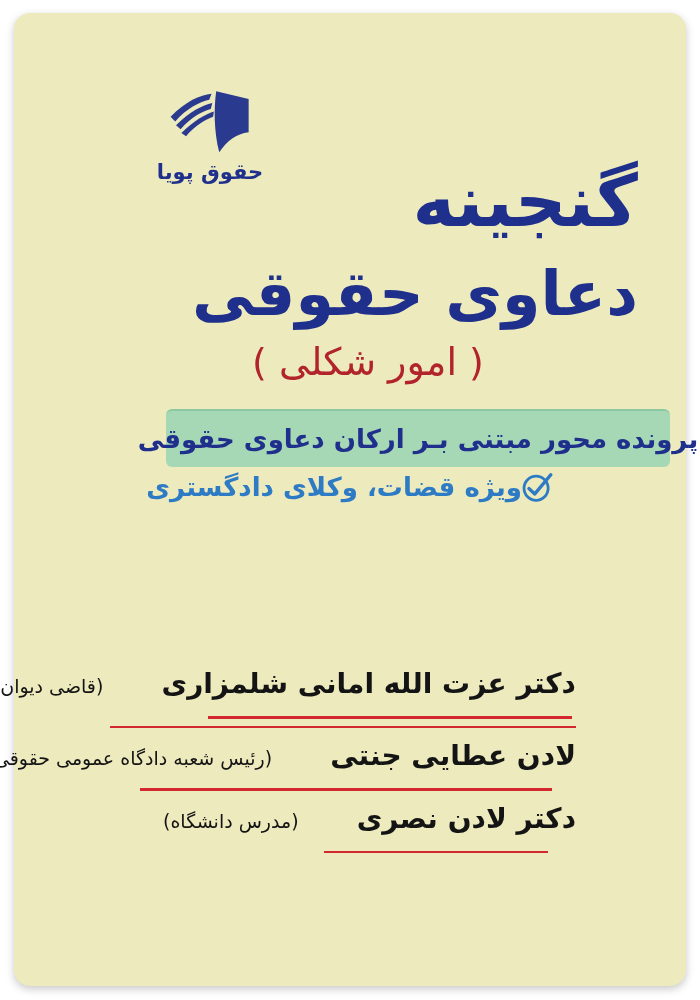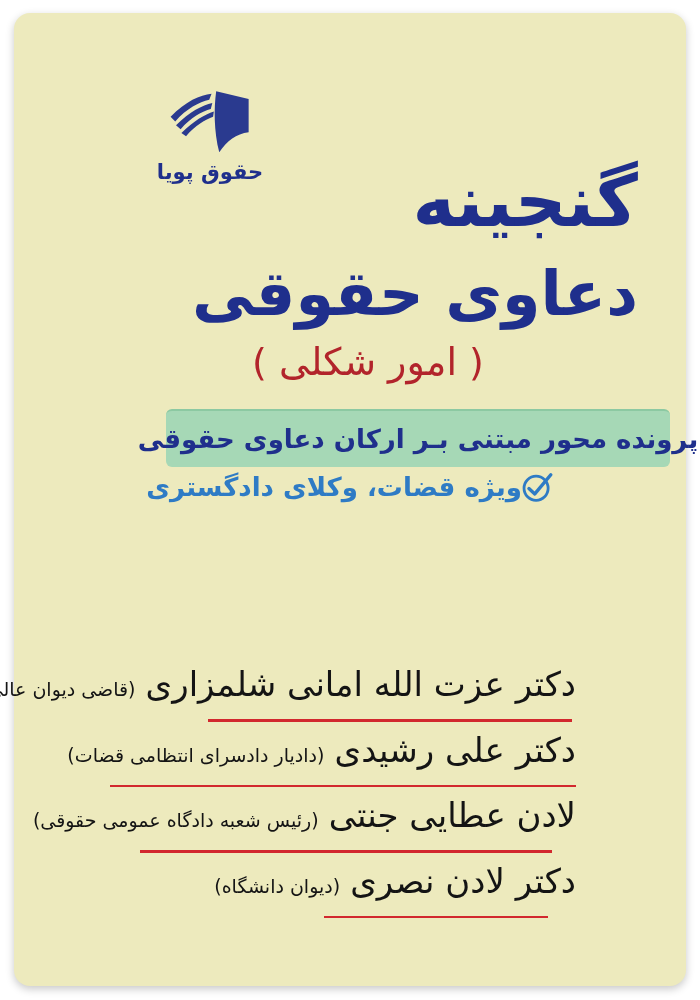--- a/index.html
+++ b/index.html
@@ -24,21 +24,21 @@
           background:var(--green,#A6D8B6);border-top:2px solid #8cc9a2;border-radius:6px;
           display:flex;align-items:center;justify-content:center;}
   .banner span{font-size:26px;font-weight:bold;color:var(--navy,#1A2C7E);direction:rtl;white-space:nowrap;}
   
   .audience{position:absolute;top:458px;left:0;right:0;direction:rtl;
             display:flex;align-items:center;justify-content:center;gap:0;}
   .audience .aud-text{font-size:26px;font-weight:bold;color:var(--blue,#2E7BC5);white-space:nowrap;}
   
   .authors{position:absolute;top:650px;left:105px;right:110px;direction:rtl;text-align:right;}
   .author-row{line-height:42px;white-space:nowrap;}
-  .author-name{font-size:34px;font-weight:normal;color:var(--ink,#141414);}
+  .author-name{font-size:28px;font-weight:bold;color:var(--ink,#141414);margin-left:48px;}
   .author-role{font-size:19px;color:var(--ink,#141414);margin-inline-start:5px;}
   .rule{height:2.5px;background:var(--rulered,#D2282E);margin:7px 6px 7px auto;}
   .rule.r1{width:364px;margin-left:auto;margin-right:4px;}
   .rule.r2{width:466px;margin-left:auto;margin-right:0px;}
   .rule.r3{width:412px;margin-left:auto;margin-right:24px;}
   .rule.r4{width:224px;margin-left:auto;margin-right:28px;}
 </style>
 </head>
 <body>
 
@@ -76,33 +76,29 @@
     </div>
 
     <div class="authors">
 
       <div class="author-row">
         <span class="author-name">دكتر عزت الله امانی شلمزاری</span>
         <span class="author-role">(قاضی دیوان عالی كشور)</span>
       </div>
       <div class="rule r1"></div>
 
-      <div class="author-row">
-        <span class="author-name">دكتر علی رشیدی</span>
-        <span class="author-role">(دادیار دادسرای انتظامی قضات)</span>
-      </div>
       <div class="rule r2"></div>
 
       <div class="author-row">
         <span class="author-name">لادن عطایی جنتی</span>
         <span class="author-role">(رئیس شعبه دادگاه عمومی حقوقی)</span>
       </div>
       <div class="rule r3"></div>
 
       <div class="author-row">
         <span class="author-name">دكتر لادن نصری</span>
-        <span class="author-role">(دیوان دانشگاه)</span>
+        <span class="author-role">(مدرس دانشگاه)</span>
       </div>
       <div class="rule r4"></div>
 
     </div>
   </div>
 </div>
 
 </body></html>

